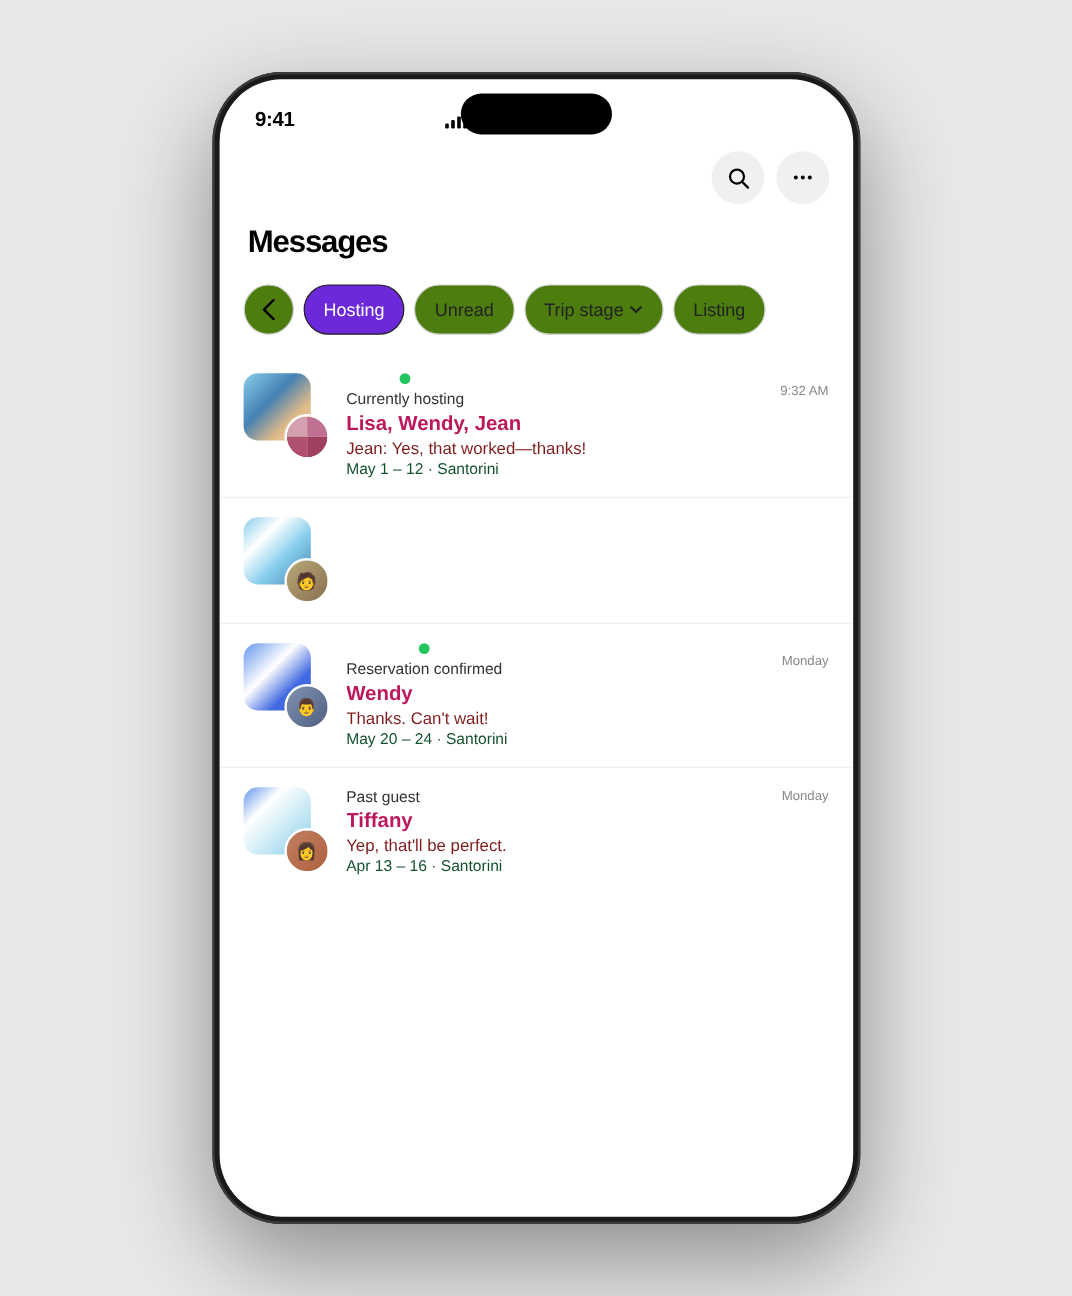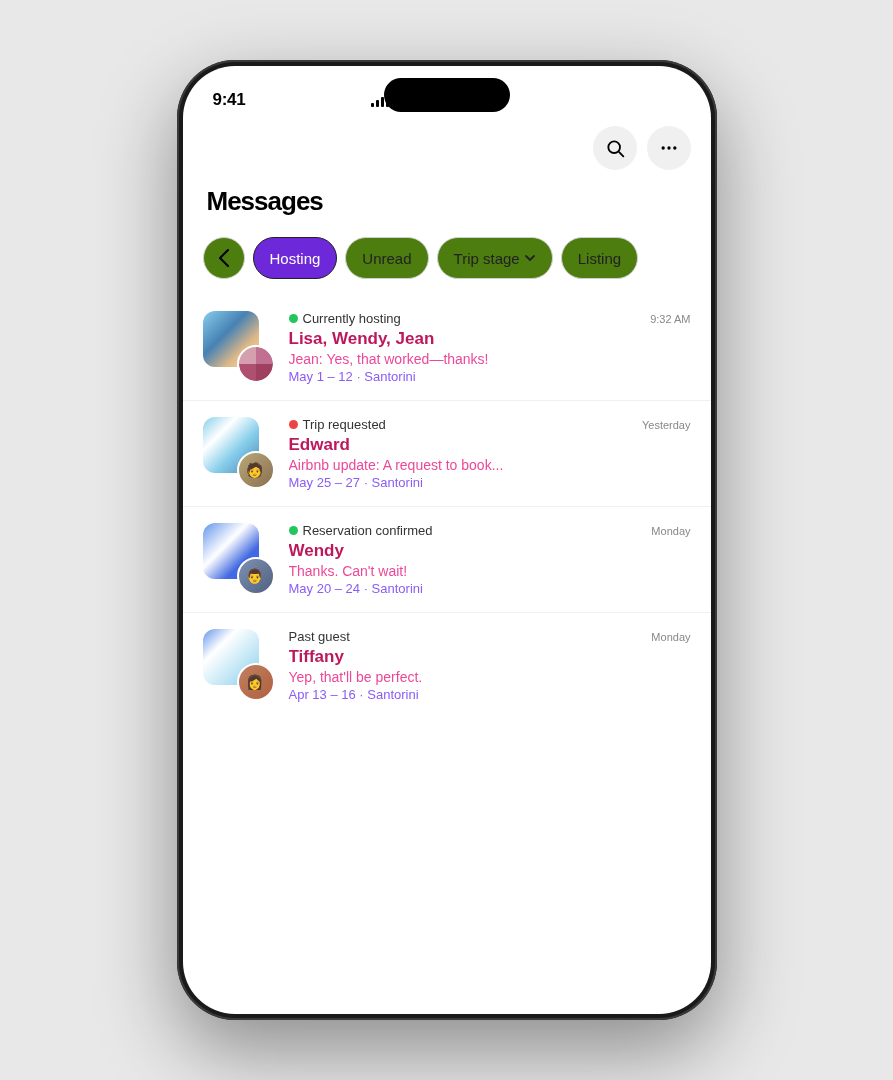--- a/index.html
+++ b/index.html
@@ -280,20 +280,21 @@
       margin-bottom: 3px;
     }
 
     .message-status {
       display: flex;
       align-items: center;
       gap: 5px;
       font-size: 13px;
       font-weight: 500;
       color: #333;
+      flex-direction: column;
     }
 
     .status-dot {
       width: 9px;
       height: 9px;
       border-radius: 50%;
       flex-shrink: 0;
     }
 
     .dot-green { background: #22c55e; }
@@ -309,30 +310,30 @@
       font-weight: 600;
       color: #be185d;
       margin-bottom: 2px;
       white-space: nowrap;
       overflow: hidden;
       text-overflow: ellipsis;
     }
 
     .message-preview {
       font-size: 14px;
-      color: #ec4899;
+      color: #7f1d1d;
       margin-bottom: 2px;
       white-space: nowrap;
       overflow: hidden;
       text-overflow: ellipsis;
     }
 
     .message-meta {
       font-size: 13px;
-      color: #8b5cf6;
+      color: #14532d;
     }
 
     
     .avatar-group {
       width: 38px;
       height: 38px;
       border-radius: 50%;
       border: 2.5px solid #fff;
       position: absolute;
       bottom: 0;
@@ -463,32 +464,20 @@
         </div>
       </div>
 
       <div class="message-item">
         <div class="avatar-container">
           <div class="property-thumb prop-santorini-2"></div>
           <div class="guest-avatar avatar-edward">
             <div class="avatar-face" style="font-size:14px;">🧑</div>
           </div>
         </div>
-        <div class="message-content">
-          <div class="message-top-row">
-            <div class="message-status">
-              <div class="status-dot dot-red"></div>
-              <span>Trip requested</span>
-            </div>
-            <span class="message-time">Yesterday</span>
-          </div>
-          <div class="message-sender">Edward</div>
-          <div class="message-preview">Airbnb update: A request to book...</div>
-          <div class="message-meta">May 25 – 27 · Santorini</div>
-        </div>
       </div>
 
       <div class="message-item">
         <div class="avatar-container">
           <div class="property-thumb prop-santorini-3"></div>
           <div class="guest-avatar avatar-luca">
             <div class="avatar-face" style="font-size:14px;">👨</div>
           </div>
         </div>
         <div class="message-content">

